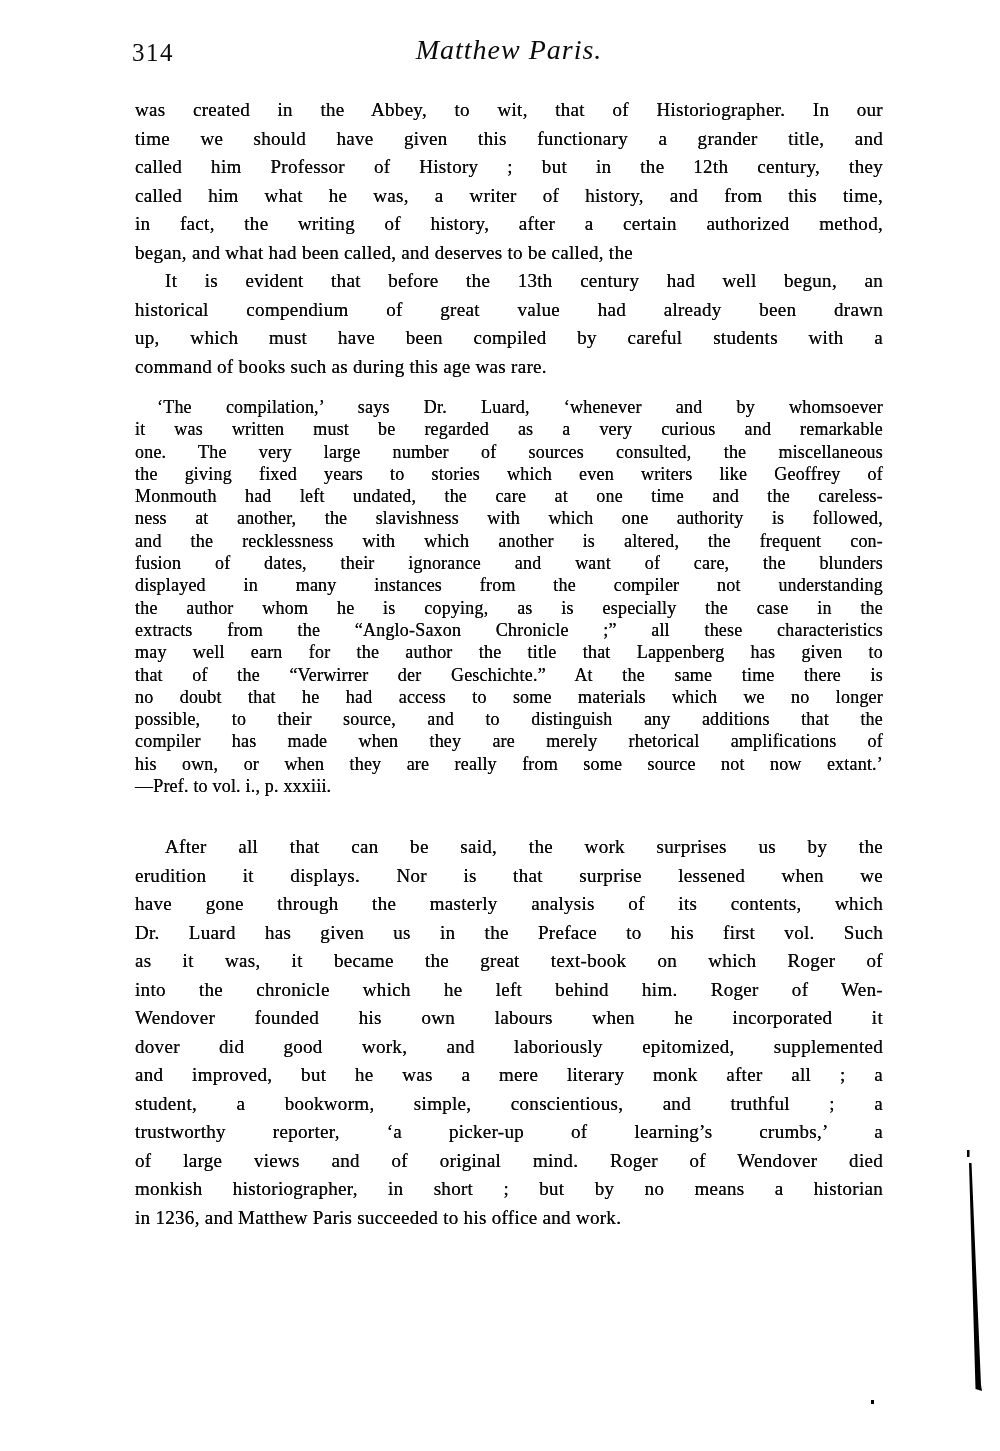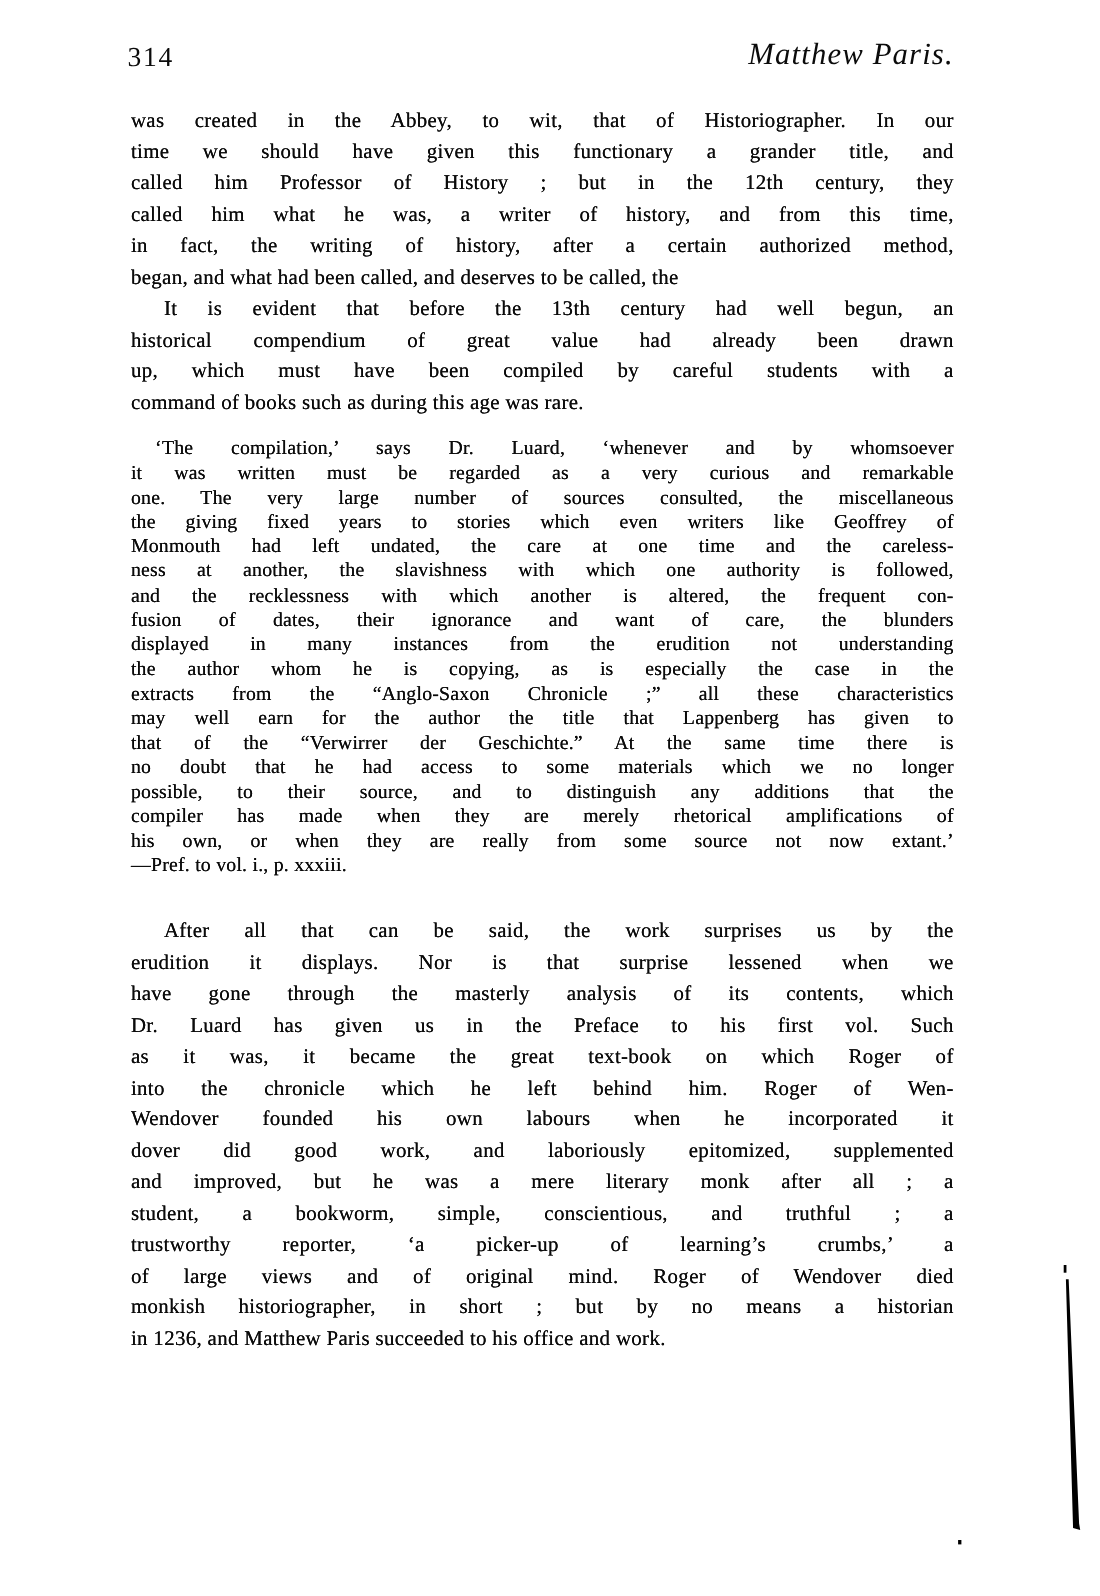--- a/index.html
+++ b/index.html
@@ -11,39 +11,39 @@
     position: relative;
     width: 1000px;
     height: 1451px;
     background: #ffffff;
     color: #0b0b0b;
     font-family: "Liberation Serif", "DejaVu Serif", serif;
     overflow: hidden;
   }
   .column {
     position: absolute;
-    left: 119px;
+    left: 135px;
     top: 34px;
     width: 748px;
   }
   .header {
     position: relative;
     height: 38px;
     margin-bottom: 24px;
   }
   .page-number {
     position: absolute;
     left: -3px;
     top: 5px;
     font-size: 25px;
     letter-spacing: 1.5px;
   }
   .running-title {
     display: block;
-    text-align: right;
+    text-align: center;
     font-style: italic;
     font-size: 28px;
     letter-spacing: 1px;
   }
   .para {
     font-size: 19px;
     line-height: 28.5px;
     letter-spacing: 0.3px;
     text-shadow: 0 0 0.4px currentColor;
   }
@@ -109,21 +109,21 @@
 
     <div class="quote indent-first">
         <div class="line">‘The compilation,’ says Dr. Luard, ‘whenever and by whomsoever</div>
         <div class="line">it was written must be regarded as a very curious and remarkable</div>
         <div class="line">one.  The very large number of sources consulted, the miscellaneous</div>
         <div class="line">the giving fixed years to stories which even writers like Geoffrey of</div>
         <div class="line">Monmouth had left undated, the care at one time and the careless-</div>
         <div class="line">ness at another, the slavishness with which one authority is followed,</div>
         <div class="line">and the recklessness with which another is altered, the frequent con-</div>
         <div class="line">fusion of dates, their ignorance and want of care, the blunders</div>
-        <div class="line">displayed in many instances from the erudition not understanding</div>
+        <div class="line">displayed in many instances from the compiler not understanding</div>
         <div class="line">the author whom he is copying, as is especially the case in the</div>
         <div class="line">extracts from the “Anglo-Saxon Chronicle ;” all these characteristics</div>
         <div class="line">may well earn for the author the title that Lappenberg has given to</div>
         <div class="line">that of the “Verwirrer der Geschichte.”  At the same time there is</div>
         <div class="line">no doubt that he had access to some materials which we no longer</div>
         <div class="line">possible, to their source, and to distinguish any additions that the</div>
         <div class="line">compiler has made when they are merely rhetorical amplifications of</div>
         <div class="line">his own, or when they are really from some source not now extant.’</div>
         <div class="line">—Pref. to vol. i., p. xxxiii.</div>
       </div>

